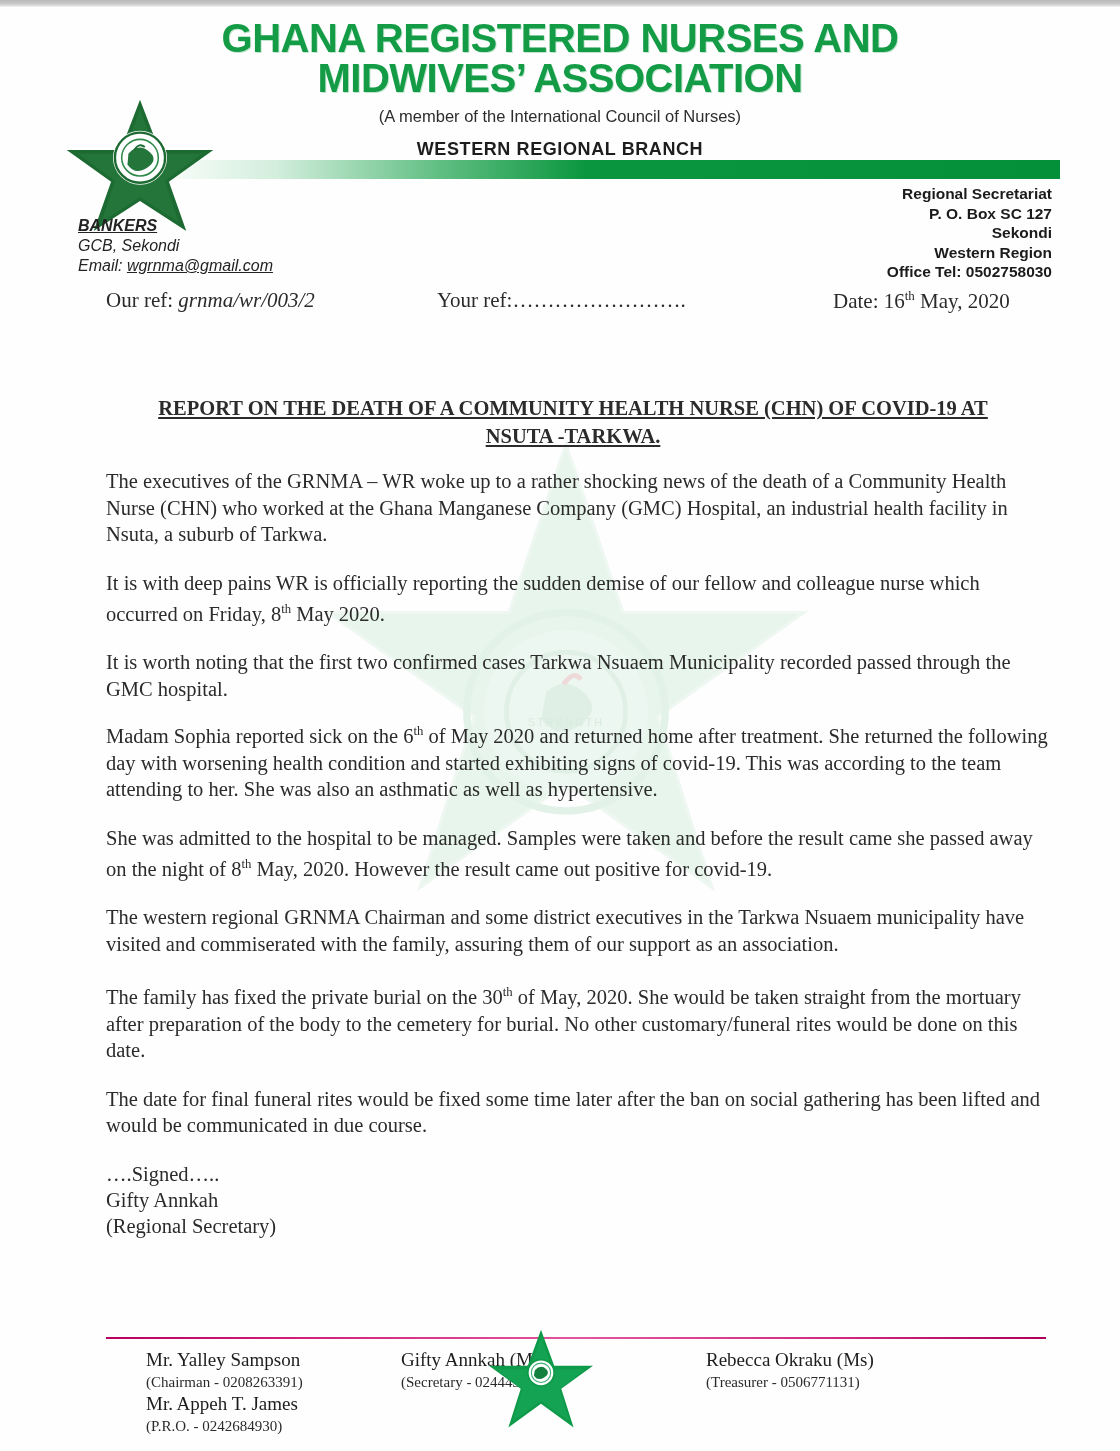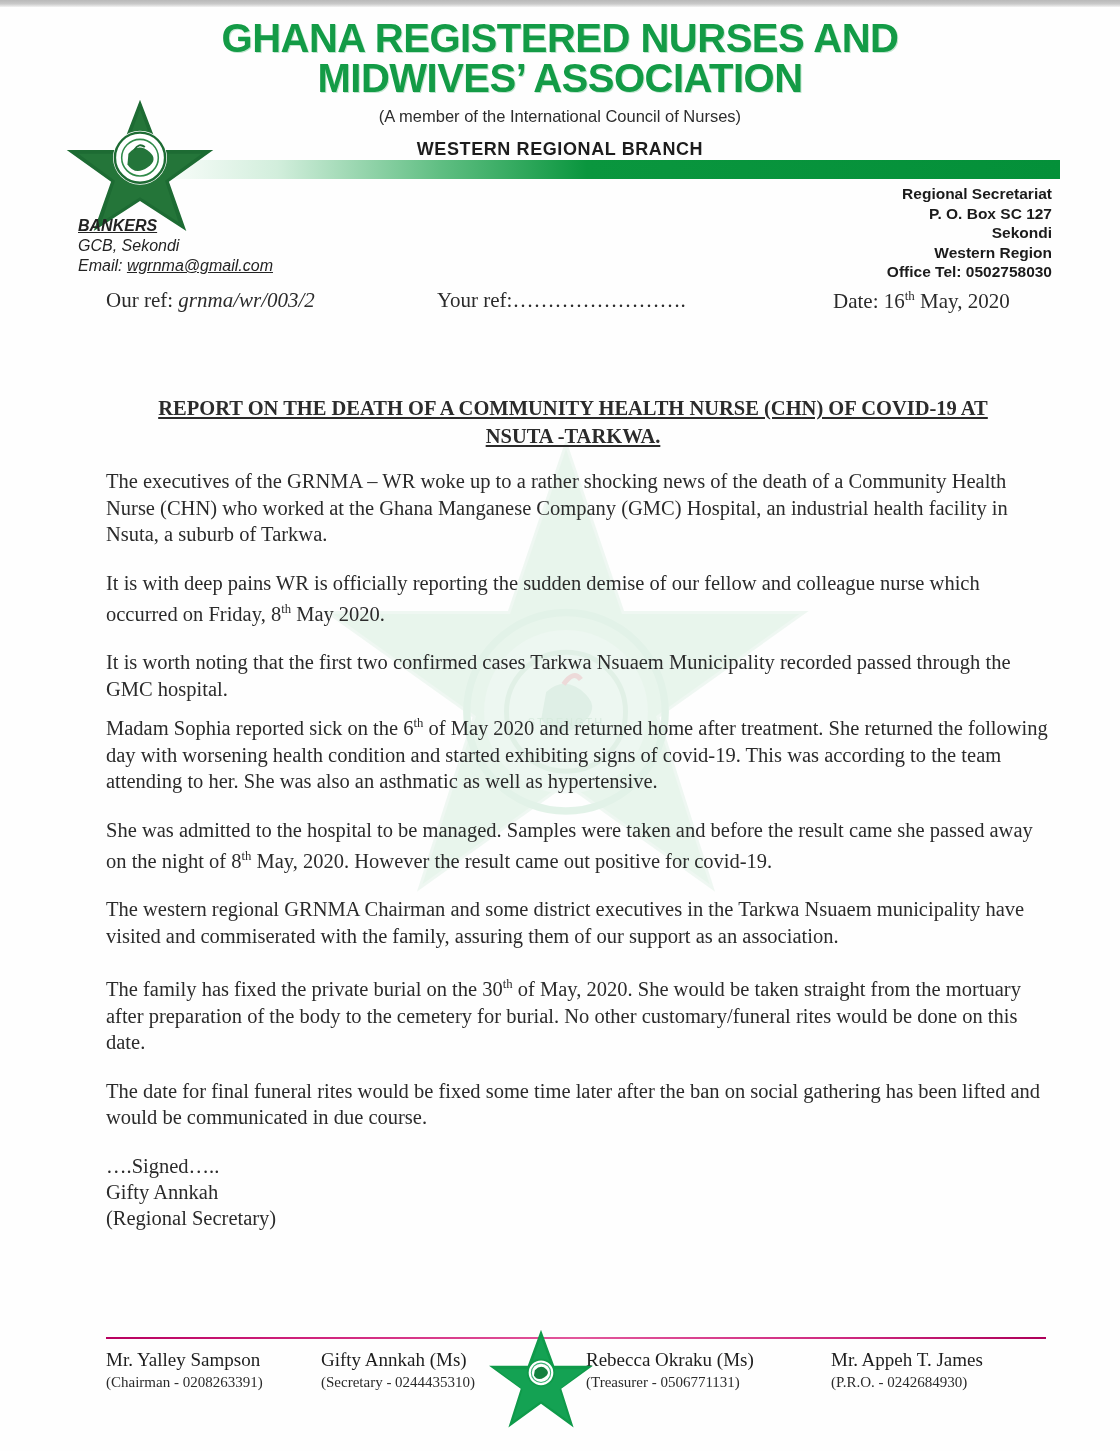--- a/index.html
+++ b/index.html
@@ -162,21 +162,21 @@
   .body {
     position: absolute;
     left: 106px;
     top: 468px;
     width: 946px;
     font-size: 20.5px;
     line-height: 26.5px;
     z-index: 2;
   }
   .body p { margin: 0 0 22px 0; }
-  .body p.tight { margin-bottom: 8px; }
+  .body p.tight { margin-bottom: 16px; }
   .signoff { margin-top: 4px; line-height: 26px; }
   .signoff div { white-space: pre; }
 
   
   .foot-rule {
     position: absolute;
     left: 106px;
     top: 1337px;
     width: 940px;
     height: 2px;
@@ -196,20 +196,21 @@
     left: 106px;
     top: 1348px;
     width: 940px;
     z-index: 2;
     font-size: 0;
   }
   .fcol {
     display: inline-block;
     vertical-align: top;
     font-family: "Liberation Serif", serif;
+    margin-left: 40px;
   }
   .fcol .fname {
     font-size: 19px;
     line-height: 24px;
     color: #1d1d1d;
     white-space: nowrap;
   }
   .fcol .frole {
     font-size: 15px;
     line-height: 20px;

